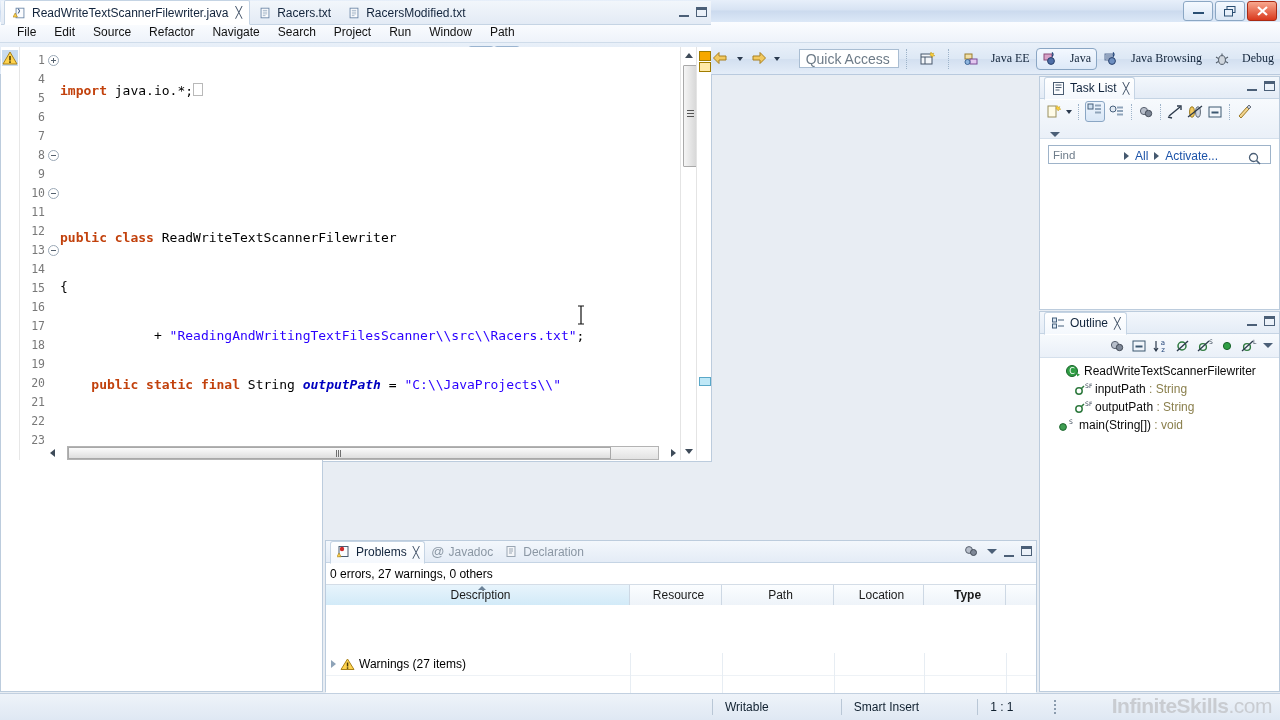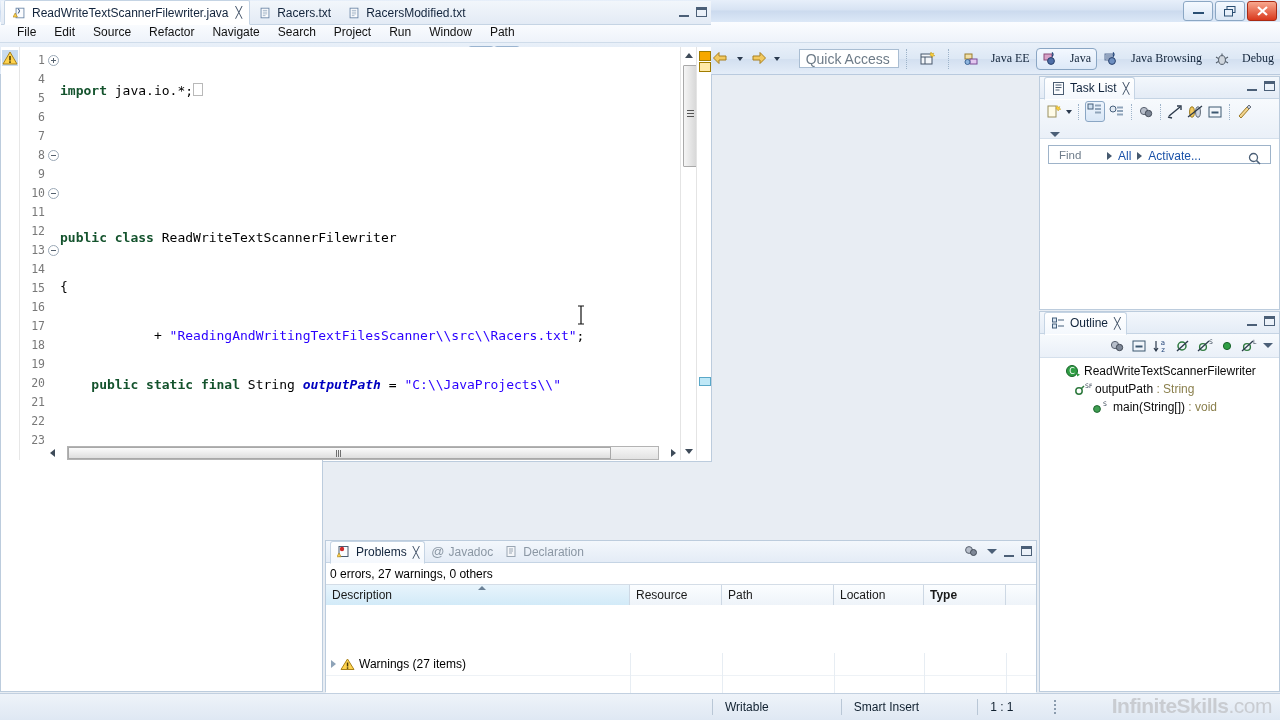--- a/index.html
+++ b/index.html
@@ -123,21 +123,21 @@
   .fline{height:19px;display:flex;align-items:center;justify-content:center;}
   .fbox{width:9px;height:9px;border:1px solid #9aa8b6;border-radius:50%;background:#fff;position:relative;}
   .fbox:before{content:"";position:absolute;left:1.5px;top:3.5px;width:5px;height:1px;background:#55616e;}
   .fbox.plus:after{content:"";position:absolute;left:3.5px;top:1.5px;width:1px;height:5px;background:#55616e;}
   .code{
     position:absolute;left:59px;top:0;right:32px;height:100%;overflow:hidden;
     font-family:"DejaVu Sans Mono","Liberation Mono",monospace;font-size:13px;
     padding-top:4px;box-sizing:border-box;white-space:pre;
   }
   .cline{height:19px;line-height:19px;white-space:pre;}
-  .kw{color:#14532d;font-weight:bold;}
+  .kw{color:#c2410c;font-weight:bold;}
   .str{color:#2a00ff;}
   .fld{color:#0000c0;font-style:italic;font-weight:bold;}
   .plain{color:#000;}
   .emptybox{display:inline-block;width:8px;height:11px;border:1px solid #b9b9b9;vertical-align:-1px;}
 
   .vscroll{position:absolute;right:14px;top:0;width:16px;height:100%;background:#fff;border-left:1px solid #e4e4e4;}
   .vs-thumb{position:absolute;left:2px;top:18px;width:12px;height:100px;background:linear-gradient(to right,#f5f5f5,#d8d8d8);border:1px solid #a9a9a9;border-radius:1px;}
   .vs-up,.vs-dn{position:absolute;left:4px;width:0;height:0;border-left:4.5px solid transparent;border-right:4.5px solid transparent;}
   .vs-up{top:6px;border-bottom:5px solid #3e4b59;}
   .vs-dn{bottom:6px;border-top:5px solid #3e4b59;}
@@ -152,40 +152,40 @@
   .hs-grip{position:absolute;left:50%;top:2px;width:6px;height:7px;margin-left:-3px;
     background:repeating-linear-gradient(to right,#6f6f6f 0 1px,transparent 1px 2px);}
   .hs-l,.hs-r{width:0;height:0;border-top:4.5px solid transparent;border-bottom:4.5px solid transparent;}
   .hs-l{border-right:5px solid #3e4b59;margin-left:3px;}
   .hs-r{border-left:5px solid #3e4b59;margin-right:3px;}
 
   
   #tasklist{left:1039px;top:76px;width:241px;height:234px;}
   .find{
     margin:6px 8px 0 8px;height:19px;border:1px solid #9eb3c9;background:#fff;
-    display:flex;align-items:center;padding:0 10px;box-sizing:border-box;font-size:11.5px;color:#6f7d8b;
+    display:flex;align-items:center;padding:0 4px;box-sizing:border-box;font-size:11.5px;color:#6f7d8b;
   }
   .findrow{display:flex;align-items:center;gap:6px;margin-top:5px;}
   .flink{color:#1b52a8;font-size:12px;}
   .ftri{width:0;height:0;border-top:4px solid transparent;border-bottom:4px solid transparent;border-left:5px solid #45596f;}
 
   
   #outline{left:1039px;top:311px;width:241px;height:381px;}
   .orow{display:flex;align-items:center;height:18px;font-size:12px;padding-left:6px;white-space:nowrap;}
   .otype{color:#8a7f4c;}
 
   
   #problems{left:325px;top:540px;width:712px;height:152px;}
   .psummary{font-size:12px;padding:4px 0 3px 4px;color:#000;}
   .ptable{border-top:1px solid #d4dde7;}
   .phead{display:flex;height:20px;align-items:stretch;font-size:12px;}
   .pth{
     display:flex;align-items:center;padding-left:6px;box-sizing:border-box;
     border-right:1px solid #cdd8e4;
-    background:linear-gradient(to bottom,#fbfdff,#eef3f9);color:#1a1a1a;
+    background:linear-gradient(to bottom,#fbfdff,#eef3f9);color:#1a1a1a;justify-content:center;
   }
   .pth.sel{background:linear-gradient(to bottom,#e8f4fc,#d2eaf8);}
   .prow{display:flex;height:22px;align-items:center;font-size:12px;border-bottom:1px solid #eef2f6;margin-top:48px;}
   .pcol-line{position:absolute;top:0;bottom:0;width:1px;background:#e7edf3;}
 
   
   .statusbar{
     position:absolute;left:0;bottom:0;width:1280px;height:26px;
     background:linear-gradient(to bottom,#eef3f9,#dfe8f3);
     border-top:1px solid #c2d0e0;display:flex;align-items:center;font-size:12px;color:#10202f;
@@ -891,21 +891,21 @@
         </svg>
       <div style="flex-basis:100%;height:0;"></div>
       <span style="width:0;height:0;border-left:5px solid transparent;border-right:5px solid transparent;border-top:5px solid #4b5f77;margin-left:4px;margin-top:2px;"></span>
     </div>
 
     <div class="find">Find</div>
     <svg width="13" height="13" viewBox="0 0 13 13" style="position:absolute;left:208px;top:75px;">
         <circle cx="5.5" cy="5.5" r="4" fill="none" stroke="#4b5f77" stroke-width="1.3"></circle>
         <path d="M8.6 8.6 L12 12" stroke="#4b5f77" stroke-width="1.5"></path>
       </svg>
-    <div class="findrow" style="padding-left:67px;margin-top:-15px;text-align:center;">
+    <div class="findrow" style="padding-left:84px;margin-top:-15px;text-align:center;">
       <span class="ftri"></span>
       <span class="flink">All</span>
       <span class="ftri"></span>
       <span class="flink">Activate...</span>
     </div>
   </div>
 
   <div class="view" id="outline">
     <div class="viewtabs">
       <div class="vtab sel">
@@ -968,23 +968,32 @@
           </svg>
         <span class="tlabel">ReadWriteTextScannerFilewriter</span>
       </div>
       <div class="orow" style="padding-left:34px;">
         <svg width="18" height="15" viewBox="0 0 18 15">
             <circle cx="5" cy="9" r="3.2" fill="none" stroke="#2f7a3f" stroke-width="1.5"></circle>
             <path d="M7.2 6.8 L10 4" stroke="#2f7a3f" stroke-width="1.5"></path>
             <text x="11" y="6" font-size="6" fill="#2c3a4b" font-family="DejaVu Sans">S</text>
             <text x="15" y="6" font-size="6" fill="#2c3a4b" font-family="DejaVu Sans">F</text>
           </svg>
+        <span class="tlabel"><span>inputPath</span><span class="otype"> : String</span></span>
+      </div>
+      <div class="orow" style="padding-left:34px;">
+        <svg width="18" height="15" viewBox="0 0 18 15">
+            <circle cx="5" cy="9" r="3.2" fill="none" stroke="#2f7a3f" stroke-width="1.5"></circle>
+            <path d="M7.2 6.8 L10 4" stroke="#2f7a3f" stroke-width="1.5"></path>
+            <text x="11" y="6" font-size="6" fill="#2c3a4b" font-family="DejaVu Sans">S</text>
+            <text x="15" y="6" font-size="6" fill="#2c3a4b" font-family="DejaVu Sans">F</text>
+          </svg>
         <span class="tlabel"><span>outputPath</span><span class="otype"> : String</span></span>
       </div>
-      <div class="orow" style="padding-left:52px;">
+      <div class="orow" style="padding-left:18px;">
         <svg width="18" height="15" viewBox="0 0 18 15">
             <circle cx="5" cy="9" r="3.4" fill="#3f9e52" stroke="#1f6630"></circle>
             <text x="11" y="6" font-size="6" fill="#2c3a4b" font-family="DejaVu Sans">S</text>
           </svg>
         <span class="tlabel"><span>main(String[])</span><span class="otype"> : void</span></span>
       </div>
     </div>
   </div>
 
   <div class="view" id="problems">

